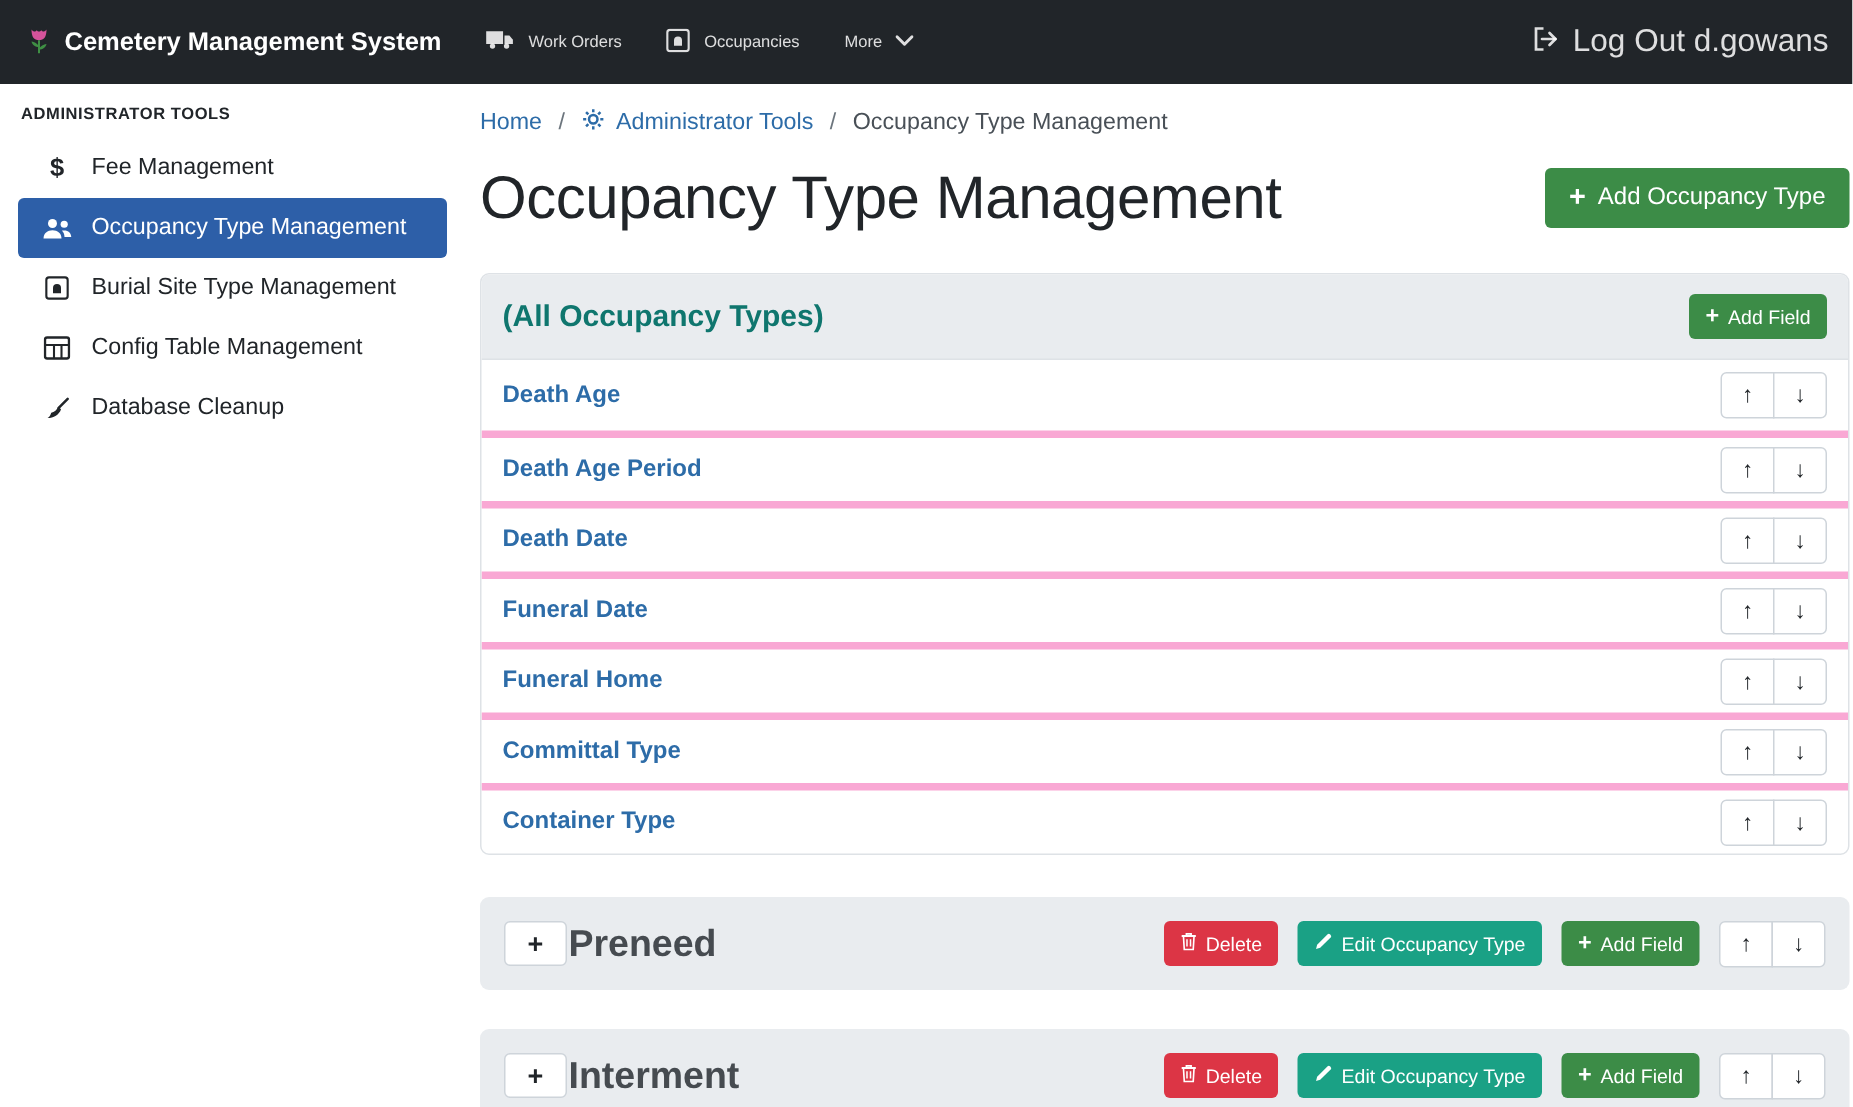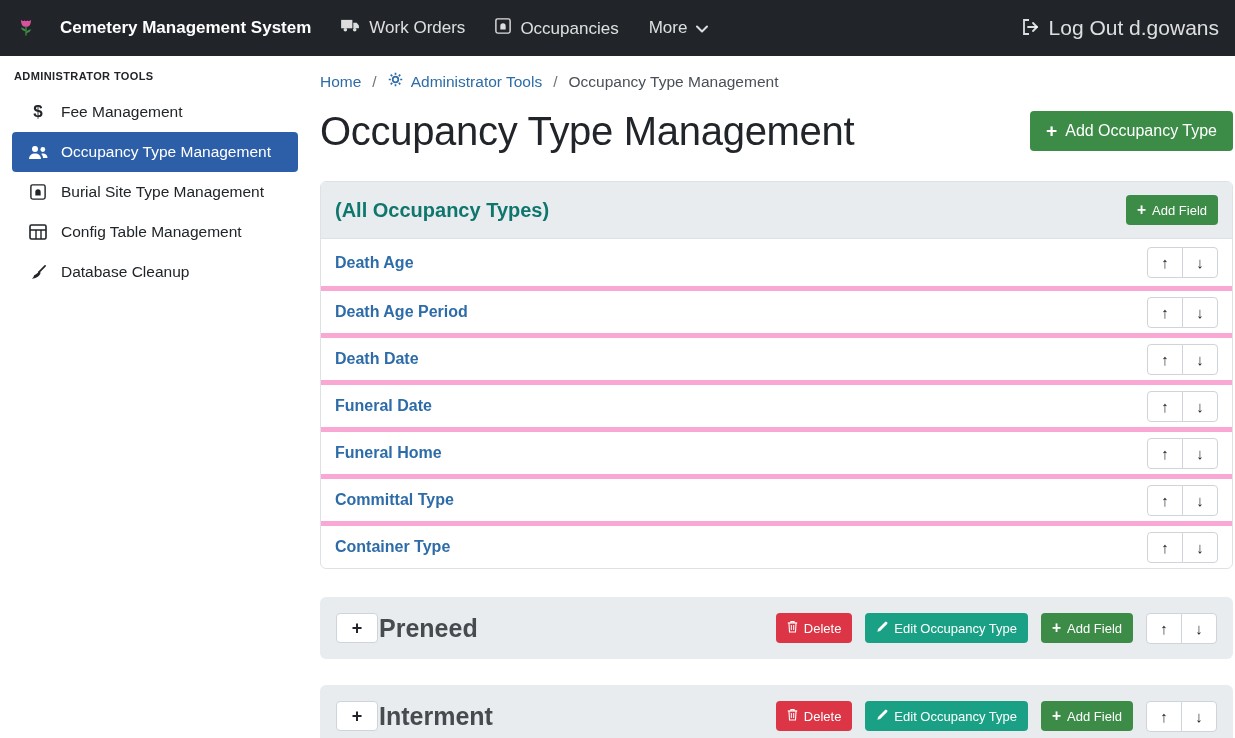--- a/index.html
+++ b/index.html
@@ -11,22 +11,22 @@
     --teal:#1aa185;
     --panel-gray:#e9ecef;
     --border:#dee2e6;
   }
   *{box-sizing:border-box;margin:0;padding:0;}
   html,body{width:1235px;height:738px;overflow:hidden;background:#fff;
     font-family:"Liberation Sans","DejaVu Sans",sans-serif;color:#212529;}
 
   
   .navbar{height:56px;background:var(--navbar-bg);display:flex;align-items:center;padding:0 16px;}
-  .brand{display:flex;align-items:center;gap:24px;color:#fff;font-weight:700;font-size:17px;cursor:pointer;}
-  .nav-link{display:flex;align-items:flex-end;gap:9px;color:rgba(255,255,255,.85);font-size:17px;margin-left:30px;cursor:pointer;white-space:nowrap;}
+  .brand{display:flex;align-items:center;gap:7px;color:#fff;font-weight:700;font-size:17px;cursor:pointer;}
+  .nav-link{display:flex;align-items:center;gap:9px;color:rgba(255,255,255,.85);font-size:11px;margin-left:30px;cursor:pointer;white-space:nowrap;}
   .logout{margin-left:auto;display:flex;align-items:center;gap:9px;color:rgba(255,255,255,.85);font-size:21px;cursor:pointer;}
 
   
   .layout{display:flex;height:682px;}
   .sidebar{width:308px;flex:none;padding:14px 10px 0 12px;}
   .sidebar-heading{font-size:11px;font-weight:700;letter-spacing:.4px;color:#212529;padding:0 2px 10px 2px;}
   .side-item{display:flex;align-items:center;gap:13px;height:40px;padding:0 16px;border-radius:4px;font-size:15.5px;color:#212529;cursor:pointer;white-space:nowrap;}
   .side-item.active{background:var(--active-item-bg);color:#fff;}
   .side-icon{width:20px;display:flex;justify-content:center;align-items:center;flex:none;}
   .dollar-glyph{font-weight:700;font-size:17px;}

